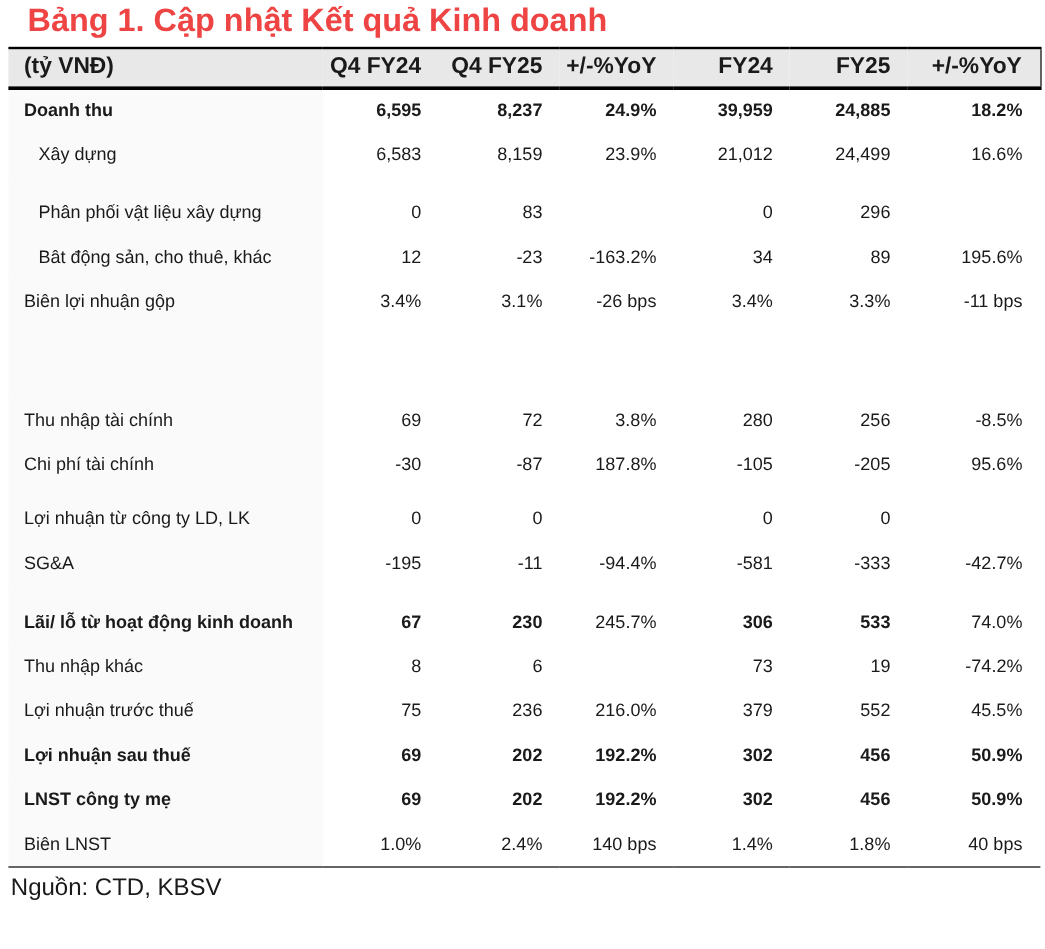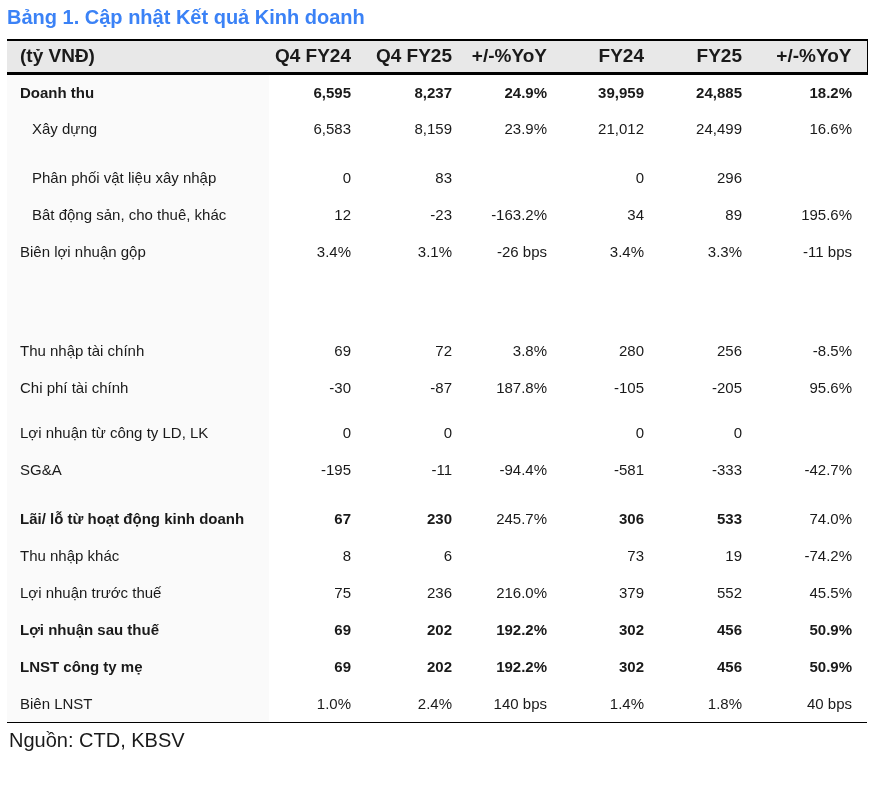--- a/index.html
+++ b/index.html
@@ -10,22 +10,22 @@
   }
   *{box-sizing:border-box;}
   html,body{margin:0;padding:0;}
   body{
     width:871px;height:791px;background:#ffffff;
     font-family:"Liberation Sans","DejaVu Sans",sans-serif;
     color:var(--text);
   }
   .page{padding:4px 0 0 7px;width:871px;}
   .title{
-    margin:0 0 9px 0;
-    font-size:20px;font-weight:700;color:#3b82f6;line-height:26px;
+    margin:0 0 9px 16px;
+    font-size:27px;font-weight:700;color:#ef4444;line-height:26px;
   }
   table.fin-table{
     border-collapse:collapse;table-layout:fixed;width:860px;
   }
   thead th{
     background:var(--header-bg);
     border-top:2px solid var(--border);
     border-bottom:3px solid var(--border);
     height:33px;
     font-size:19px;font-weight:700;color:var(--text);
@@ -98,21 +98,21 @@
     <td class="num">23.9%</td>
     <td class="num">21,012</td>
     <td class="num">24,499</td>
     <td class="num">16.6%</td>
   </tr>
         <tr class="spacer" style="height: 12px;">
     <td class="label-cell"></td>
     <td colspan="6"></td>
   </tr>
         <tr>
-    <td class="label-cell indent">Phân phối vật liệu xây nhập</td>
+    <td class="label-cell indent">Phân phối vật liệu xây dựng</td>
     <td class="num">0</td>
     <td class="num">83</td>
     <td class="num"></td>
     <td class="num">0</td>
     <td class="num">296</td>
     <td class="num"></td>
   </tr>
         <tr>
     <td class="label-cell indent">Bât động sản, cho thuê, khác</td>
     <td class="num">12</td>

